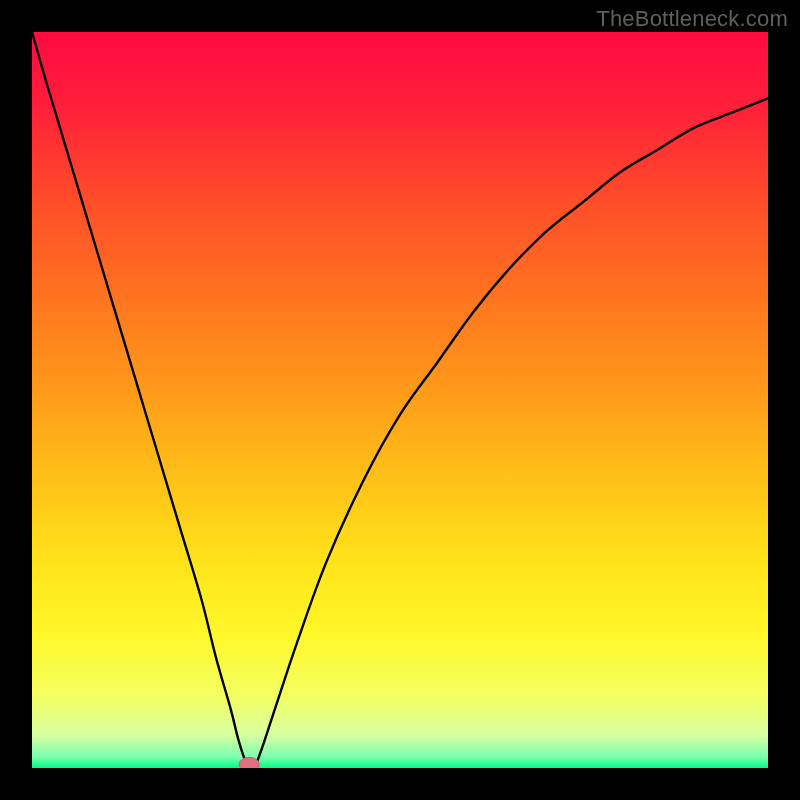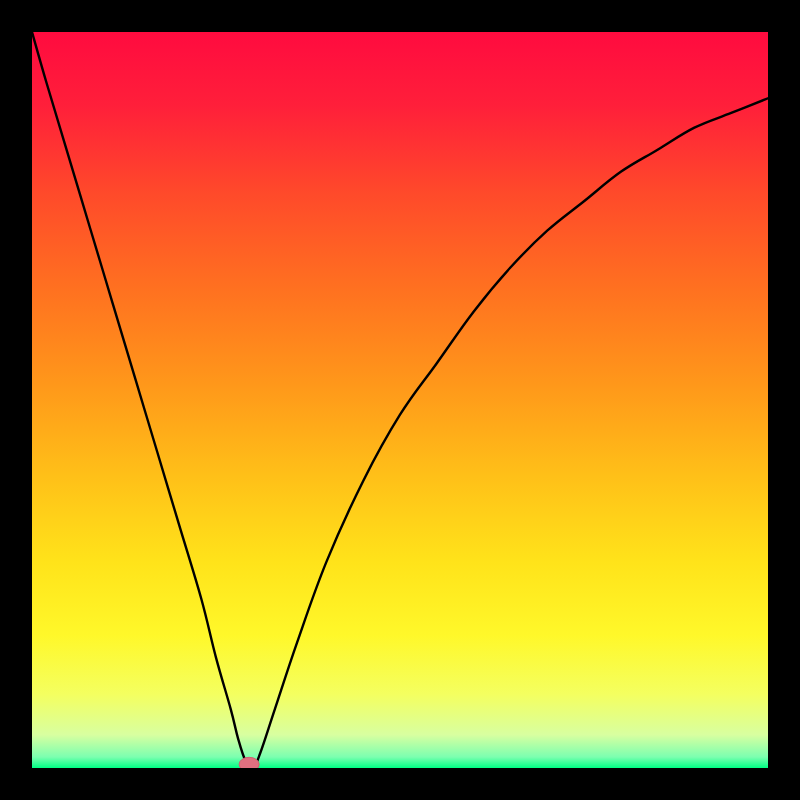--- a/index.html
+++ b/index.html
@@ -35,20 +35,21 @@
     letter-spacing: 0.2px;
     user-select: none;
   }
   svg { display: block; }
 </style>
 </head>
 <body>
 
 <div class="frame">
 
+  <div class="watermark">TheBottleneck.com</div>
 
   <div class="plot-area">
     <svg id="chart-svg" width="736" height="736" viewBox="0 0 736 736" preserveAspectRatio="none">
       <defs>
         <linearGradient id="bg-grad" x1="0" y1="0" x2="0" y2="1">
             <stop offset="0.00%" stop-color="#ff0b3f"></stop>
             <stop offset="10.00%" stop-color="#ff1f3a"></stop>
             <stop offset="22.00%" stop-color="#ff4a2a"></stop>
             <stop offset="35.00%" stop-color="#ff7120"></stop>
             <stop offset="48.00%" stop-color="#ff981a"></stop>

